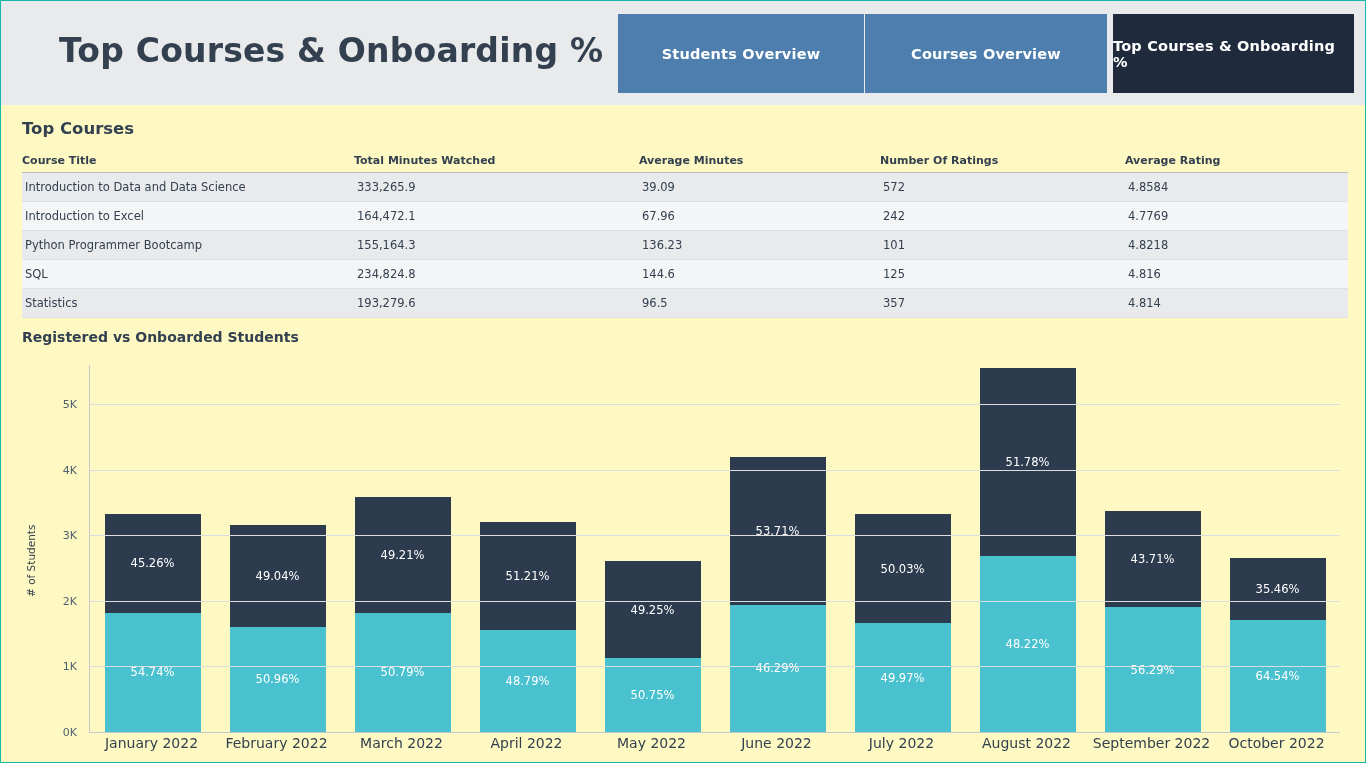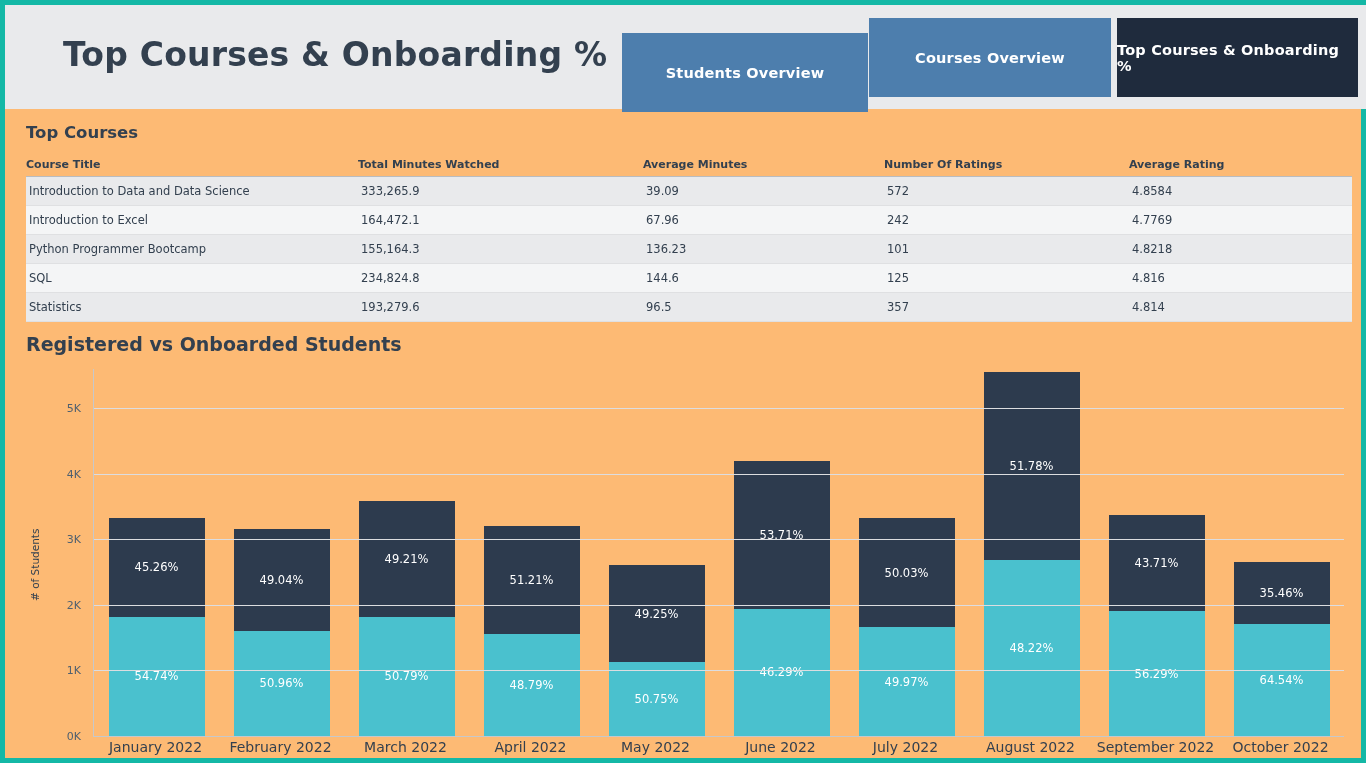--- a/index.html
+++ b/index.html
@@ -11,23 +11,23 @@
     width: 1366px;
     height: 763px;
     font-family: "DejaVu Sans", "Liberation Sans", sans-serif;
     color: #2d3b4e;
     overflow: hidden;
   }
   #dashboard {
     position: relative;
     width: 1366px;
     height: 763px;
-    background: #fdba74;
+    background: #fef9c3;
     box-sizing: border-box;
-    border: 5px solid #14b8a6;
+    border: 1px solid #14b8a6;
   }
   
   #header {
     position: absolute;
     left: 0; top: 0;
     width: 1364px;
     height: 104px;
     background: #e9eaec;
   }
   #page-title {
@@ -47,21 +47,21 @@
     display: flex;
     align-items: center;
     justify-content: center;
     color: #ffffff;
     font-size: 14.5px;
     font-weight: bold;
     letter-spacing: 0.2px;
     cursor: pointer;
     box-sizing: border-box;
   }
-  #tab-students  { left: 617px;  width: 246px; background: #4d7ead; margin-top: 15px; }
+  #tab-students  { left: 617px;  width: 246px; background: #4d7ead; }
   #tab-courses   { left: 864px;  width: 242px; background: #4d7ead; }
   #tab-topcourses{ left: 1112px; width: 241px; background: #1f2b3d; }
 
   
   #top-courses-section {
     position: absolute;
     left: 0; top: 104px;
     width: 1364px;
   }
   #top-courses-title {
@@ -112,21 +112,21 @@
   #chart-section {
     position: absolute;
     left: 0; top: 318px;
     width: 1364px;
     height: 444px;
   }
   #chart-title {
     position: absolute;
     left: 21px;
     top: 10px;
-    font-size: 19px;
+    font-size: 14px;
     font-weight: 600;
     color: #33404f;
   }
   #plot-wrap {
     position: absolute;
     left: 0;
     top: 46px;
     width: 1364px;
     height: 395px;
   }

